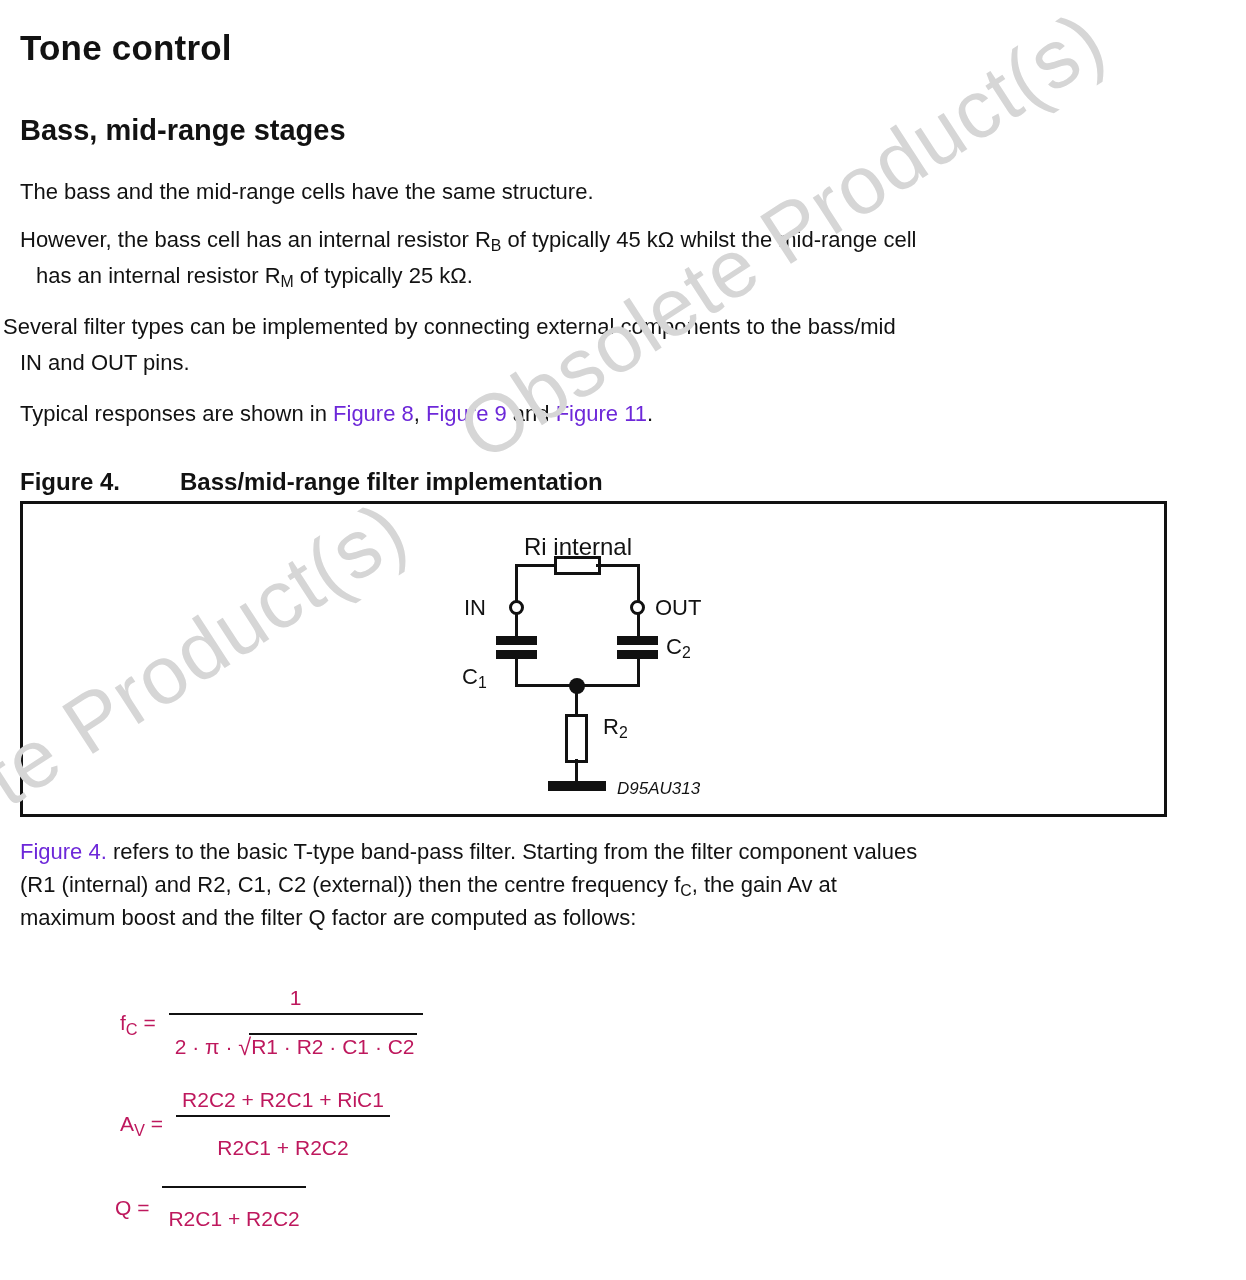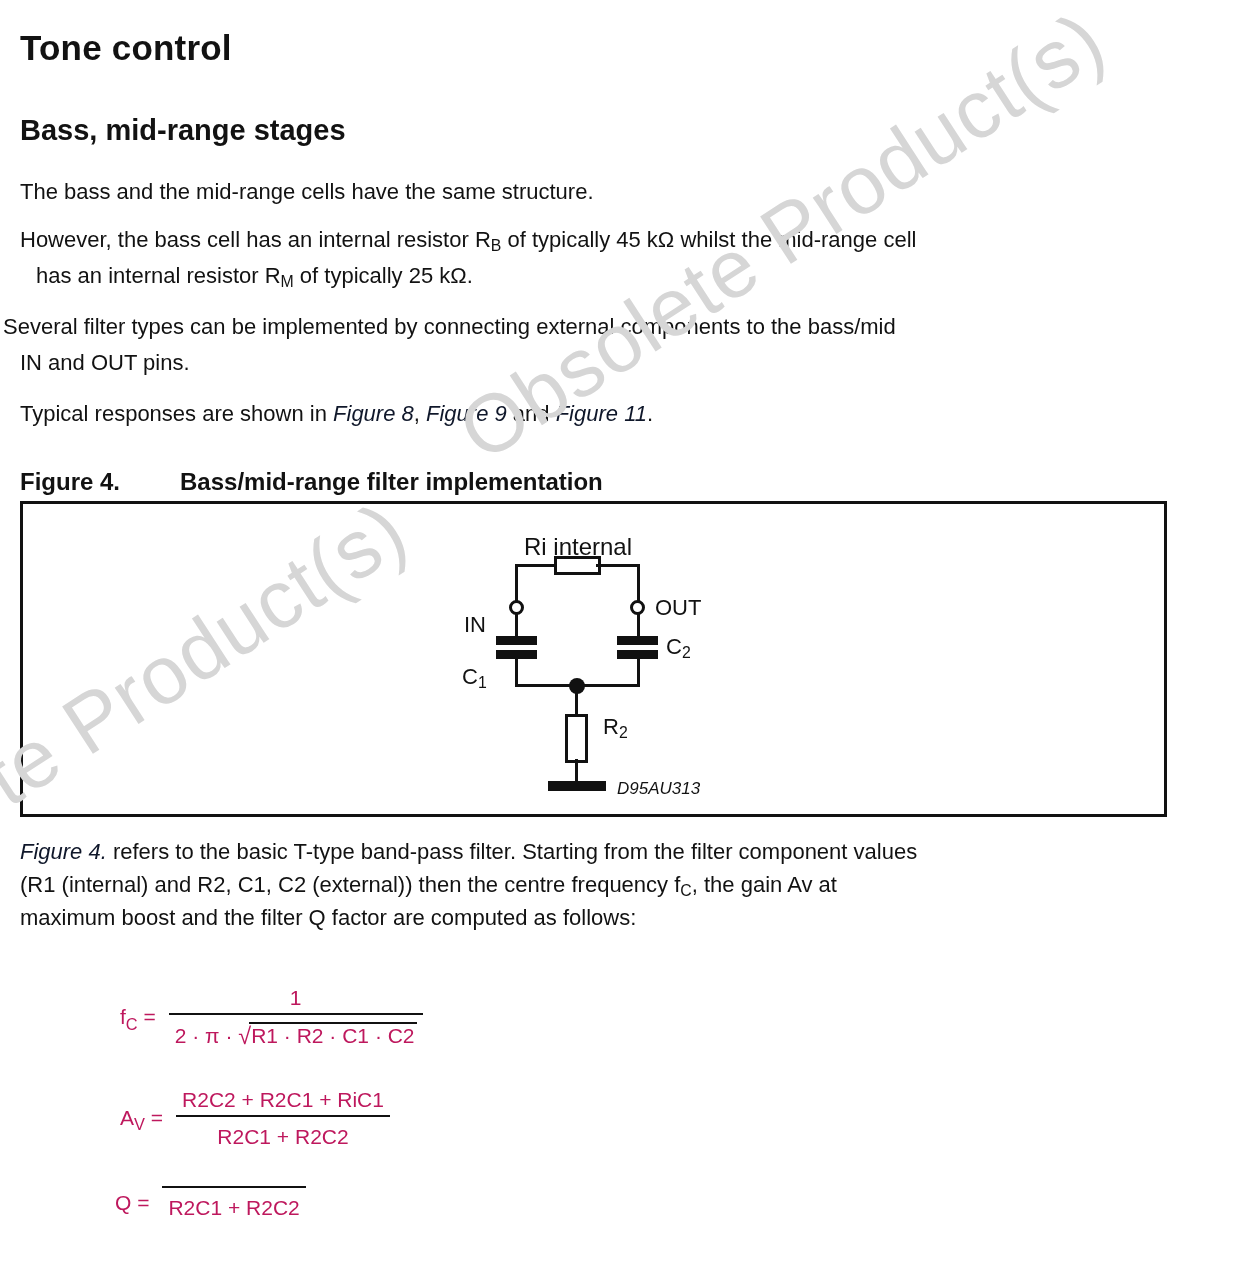--- a/index.html
+++ b/index.html
@@ -4,38 +4,38 @@
 <style>
   html,body{margin:0;padding:0;}
   body{width:1246px;height:1280px;background:#ffffff;overflow:hidden;
        font-family:"Liberation Sans", sans-serif;color:#111;}
   .page{position:relative;width:1246px;height:1280px;background:#fff;}
   .t{position:absolute;white-space:nowrap;color:#121212;}
   .body-text{font-size:22px;line-height:1.1;}
   .h1{font-size:35px;font-weight:bold;letter-spacing:.2px;}
   .h2{font-size:29px;font-weight:bold;}
   .sub{font-size:.72em;position:relative;top:.28em;}
-  .figlink{color:#0f172a;font-style:italic;text-decoration:none;cursor:pointer;}
+  .figlink{color:#6d28d9;text-decoration:none;cursor:pointer;}
   .capt{font-size:24px;font-weight:bold;}
   .figbox{position:absolute;left:20px;top:501px;width:1141px;height:310px;
           border:3px solid #111;background:#fff;}
   .wire{position:absolute;background:#111;}
   .term{position:absolute;width:9px;height:9px;border:3px solid #111;border-radius:50%;background:#fff;}
   .dot{position:absolute;width:16px;height:16px;border-radius:50%;background:#111;}
   .resistor{position:absolute;border:3px solid #111;background:#fff;}
   .plate{position:absolute;background:#111;}
   .clabel{font-size:22px;font-weight:normal;}
   .code{font-size:17px;font-style:italic;}
   
   .formula{position:absolute;display:flex;align-items:center;gap:13px;font-size:21px;color:#be185d;}
   .lhs{white-space:nowrap;}
   .fsub{font-size:.78em;position:relative;top:.32em;}
   .frac{display:inline-block;text-align:center;vertical-align:middle;}
   .num{display:block;padding:0 6px 4px 6px;line-height:1.1;white-space:nowrap;}
-  .den{display:block;border-top:2.5px solid #111;padding:8px 6px 0 6px;line-height:1.1;white-space:nowrap;}
+  .den{display:block;border-top:2.5px solid #111;padding:19px 6px 0 6px;line-height:1.1;white-space:nowrap;}
   .sqrt{font-size:1.12em;position:relative;top:1px;}
   .rad{border-top:2.5px solid #111;padding:0 2px;margin-left:-2px;}
   
   .wm{position:absolute;font-size:82px;color:#d6d6d6;white-space:nowrap;
       transform:rotate(-33deg);transform-origin:0 50%;height:82px;line-height:82px;
       z-index:10;pointer-events:none;letter-spacing:1px;}
   .content{position:relative;z-index:1;}
 </style>
 </head>
 <body>
@@ -78,21 +78,21 @@
     <div class="t clabel" style="left:524px;top:533px;font-size:24px;">Ri internal</div>
 
     <div class="resistor" style="left:554px;top:556px;width:41px;height:13px;"></div>
     <div class="wire" style="left:515px;top:564px;width:41px;height:3px;"></div>
     <div class="wire" style="left:596px;top:564px;width:44px;height:3px;"></div>
     <div class="wire" style="left:515px;top:564px;width:3px;height:37px;"></div>
     <div class="wire" style="left:637px;top:564px;width:3px;height:37px;"></div>
 
     <div class="term" style="left:509px;top:600px;"></div>
     <div class="term" style="left:630px;top:600px;"></div>
-    <div class="t clabel" style="left:464px;top:595px;margin-top:17px;">IN</div>
+    <div class="t clabel" style="left:464px;top:595px;">IN</div>
     <div class="t clabel" style="left:655px;top:595px;text-align:right;">OUT</div>
 
     <div class="wire" style="left:515px;top:614px;width:3px;height:23px;"></div>
     <div class="wire" style="left:637px;top:614px;width:3px;height:23px;"></div>
 
     <div class="plate" style="left:496px;top:636px;width:41px;height:9px;"></div>
     <div class="plate" style="left:496px;top:650px;width:41px;height:9px;"></div>
     <div class="plate" style="left:617px;top:636px;width:41px;height:9px;"></div>
     <div class="plate" style="left:617px;top:650px;width:41px;height:9px;"></div>
 

